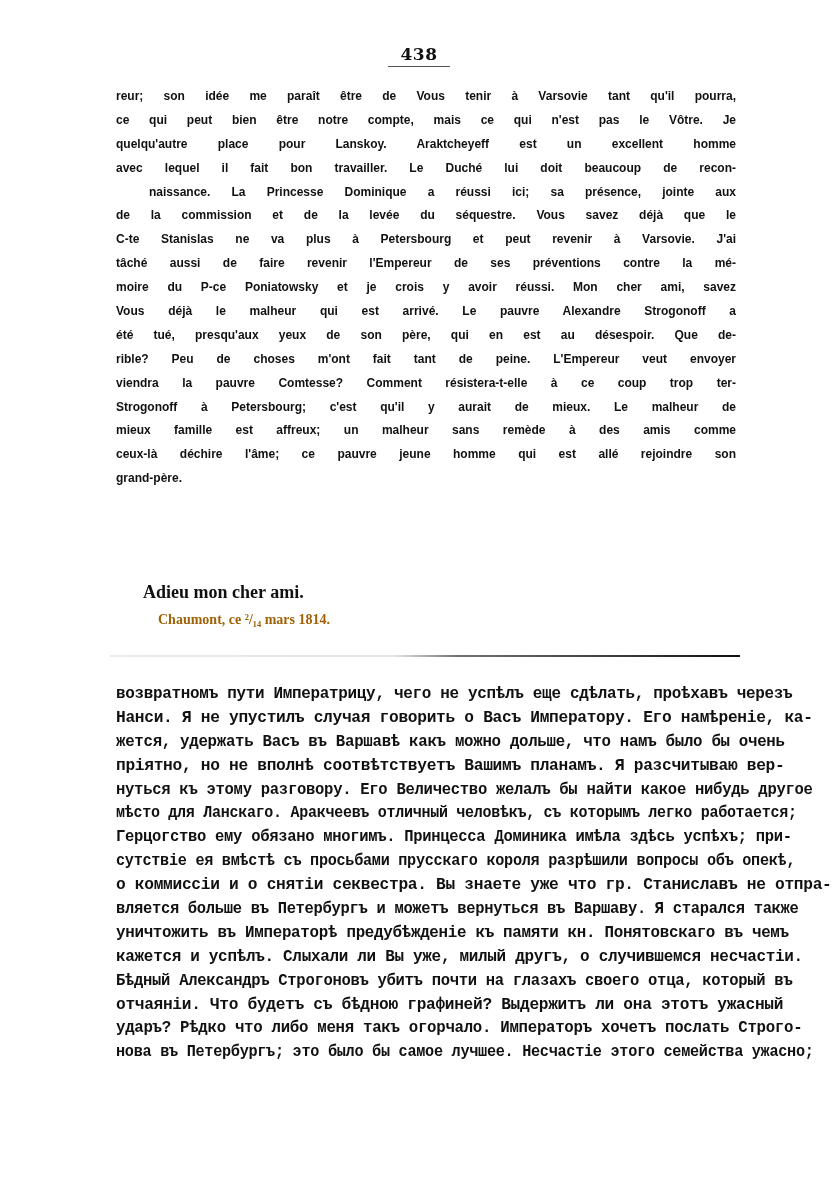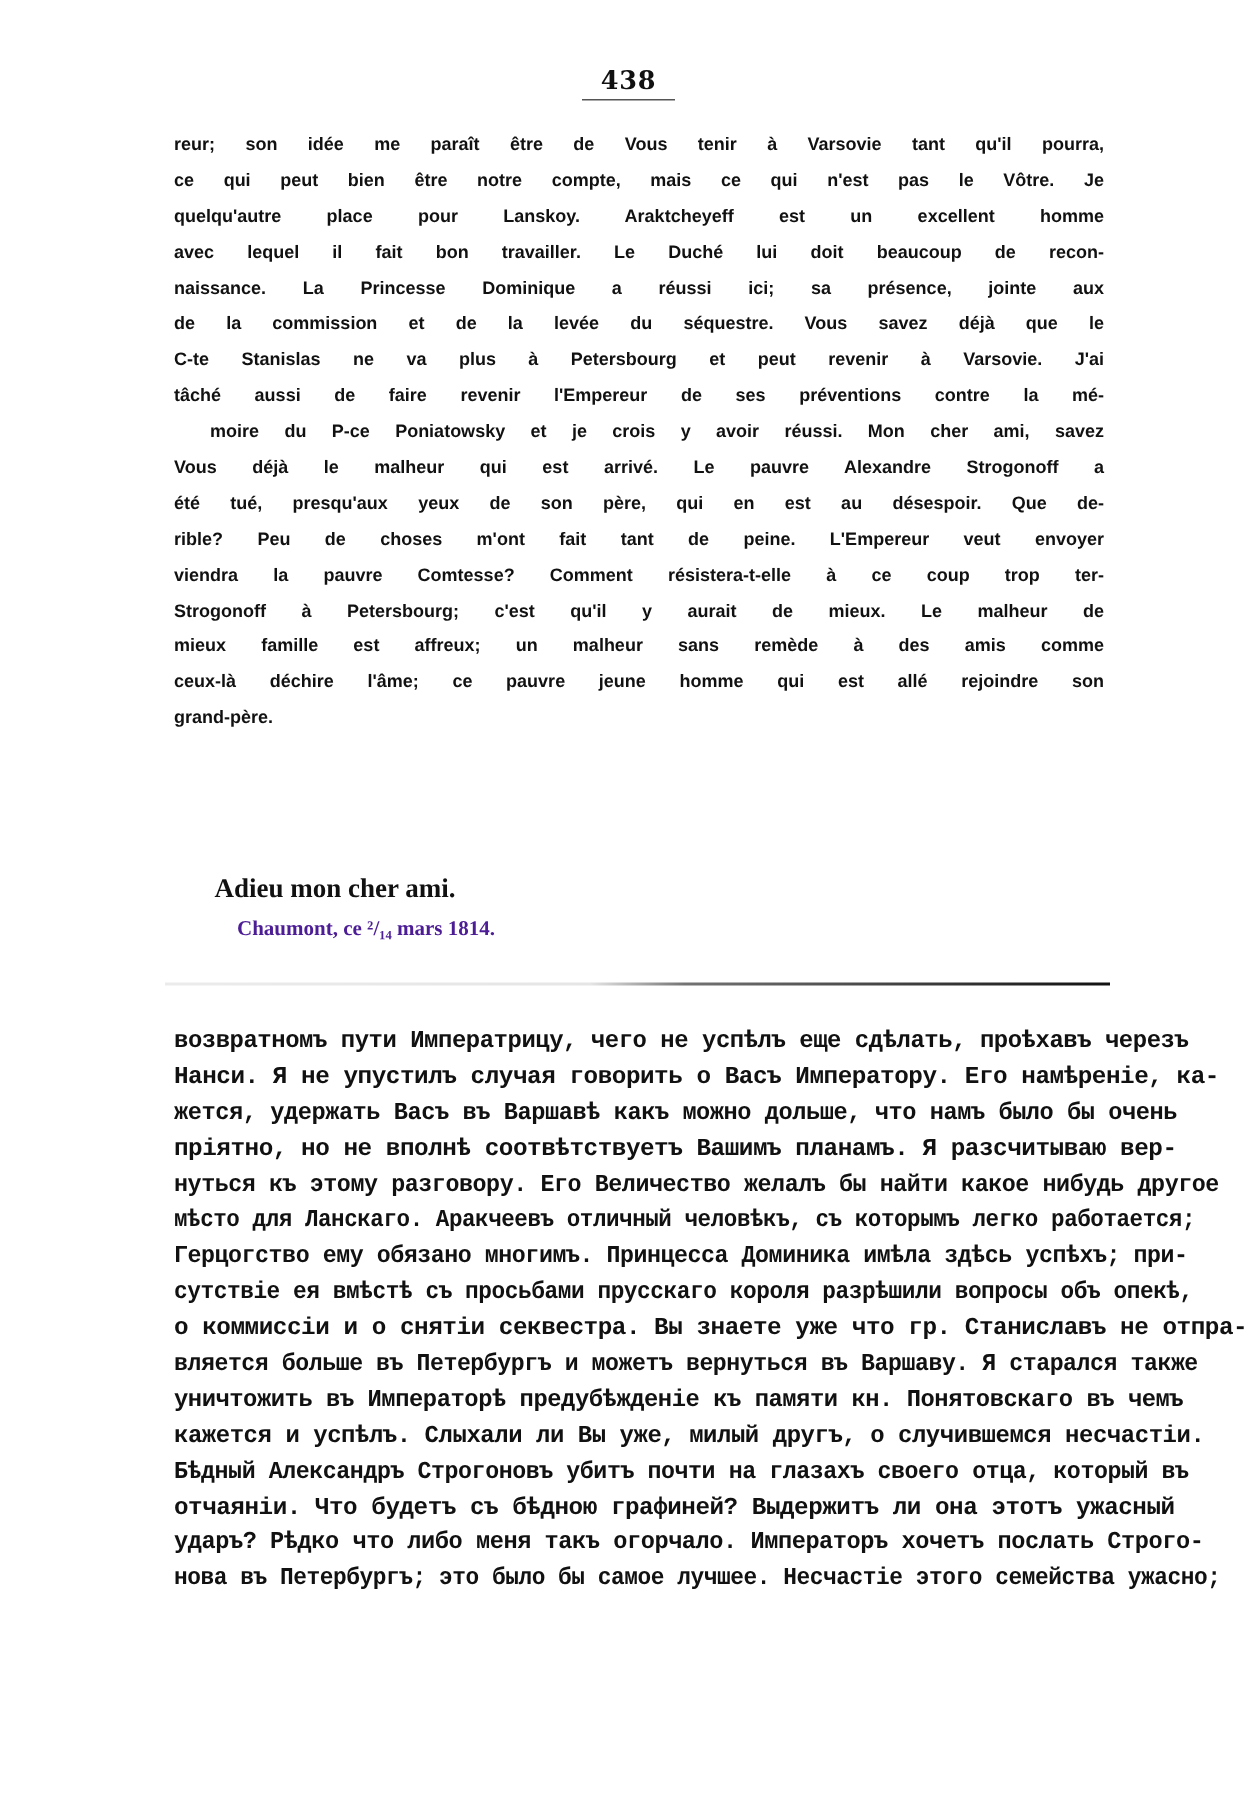--- a/index.html
+++ b/index.html
@@ -24,21 +24,21 @@
     display: block; white-space: nowrap; text-align: justify; text-align-last: justify;
     height: 23.9px;
   }
   .line.last { text-align-last: left; }
   .salutation {
     position: absolute; left: 143px; top: 582px;
     font-family: "Liberation Serif", serif; font-size: 18px; font-weight: bold;
   }
   .dateline {
     position: absolute; left: 158px; top: 612px;
-    font-family: "Liberation Serif", serif; font-size: 14px; font-weight: bold; color: #4c1d95;
+    font-family: "Liberation Serif", serif; font-size: 14px; font-weight: bold; color: #a16207;
   }
   .divider {
     position: absolute; left: 110px; top: 655px; width: 630px; height: 2px;
     background: linear-gradient(to right, rgba(0,0,0,0.08) 0%, rgba(0,0,0,0.1) 45%, rgba(0,0,0,0.55) 55%, #111 100%);
   }
   .ru-block {
     position: absolute; left: 116px; top: 683px; width: 620px;
     font-family: Liberation Mono, monospace;
     font-size: 16.2px; line-height: 23.9px; font-weight: bold;
     transform-origin: left top;
@@ -49,25 +49,25 @@
 <body>
 
 <div class="page-number">438</div>
 <div class="page-number-rule"></div>
 
 <div class="fr-block">
   <span class="line" style="display: block;">reur; son idée me paraît être de Vous tenir à Varsovie tant qu'il pourra,</span>
   <span class="line" style="display: block;">ce qui peut bien être notre compte, mais ce qui n'est pas le Vôtre. Je</span>
   <span class="line" style="display: block;">quelqu'autre place pour Lanskoy. Araktcheyeff est un excellent homme</span>
   <span class="line" style="display: block;">avec lequel il fait bon travailler. Le Duché lui doit beaucoup de recon-</span>
-  <span class="line" style="display: block;">naissance. La Princesse Dominique a réussi ici; sa présence, jointe aux</span>
+  <span class="line" style="display: block; margin-left: 33px;">naissance. La Princesse Dominique a réussi ici; sa présence, jointe aux</span>
   <span class="line" style="display: block;">de la commission et de la levée du séquestre. Vous savez déjà que le</span>
   <span class="line" style="display: block;">C-te Stanislas ne va plus à Petersbourg et peut revenir à Varsovie. J'ai</span>
   <span class="line" style="display: block;">tâché aussi de faire revenir l'Empereur de ses préventions contre la mé-</span>
-  <span class="line" style="display: block; margin-left: 24px;">moire du P-ce Poniatowsky et je crois y avoir réussi. Mon cher ami, savez</span>
+  <span class="line" style="display: block;">moire du P-ce Poniatowsky et je crois y avoir réussi. Mon cher ami, savez</span>
   <span class="line" style="display: block;">Vous déjà le malheur qui est arrivé. Le pauvre Alexandre Strogonoff a</span>
   <span class="line" style="display: block;">été tué, presqu'aux yeux de son père, qui en est au désespoir. Que de-</span>
   <span class="line" style="display: block;">rible? Peu de choses m'ont fait tant de peine. L'Empereur veut envoyer</span>
   <span class="line" style="display: block;">viendra la pauvre Comtesse? Comment résistera-t-elle à ce coup trop ter-</span>
   <span class="line" style="display: block;">Strogonoff à Petersbourg; c'est qu'il y aurait de mieux. Le malheur de</span>
   <span class="line" style="display: block;">mieux famille est affreux; un malheur sans remède à des amis comme</span>
   <span class="line" style="display: block;">ceux-là déchire l'âme; ce pauvre jeune homme qui est allé rejoindre son</span>
   <span class="line last" style="display: block;">grand-père.</span>
 </div>
 

